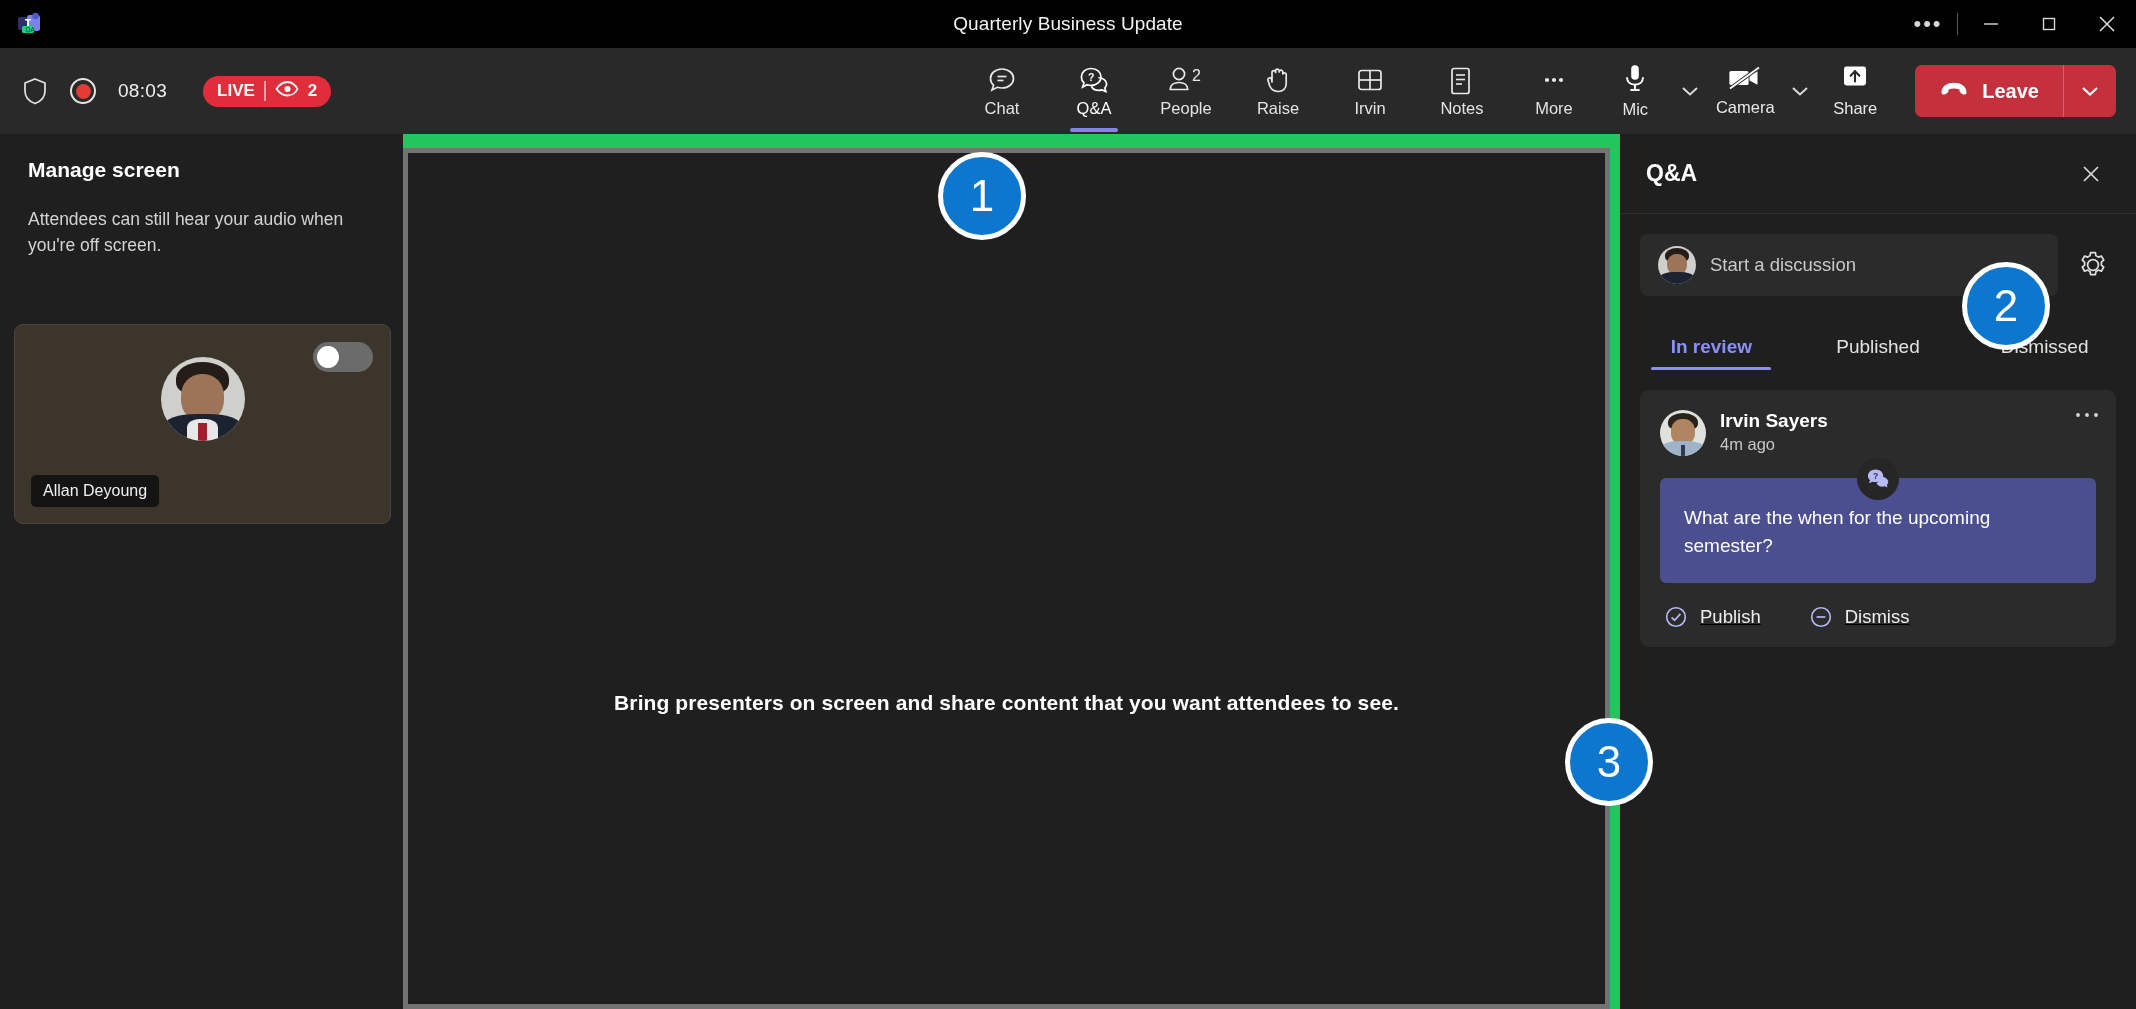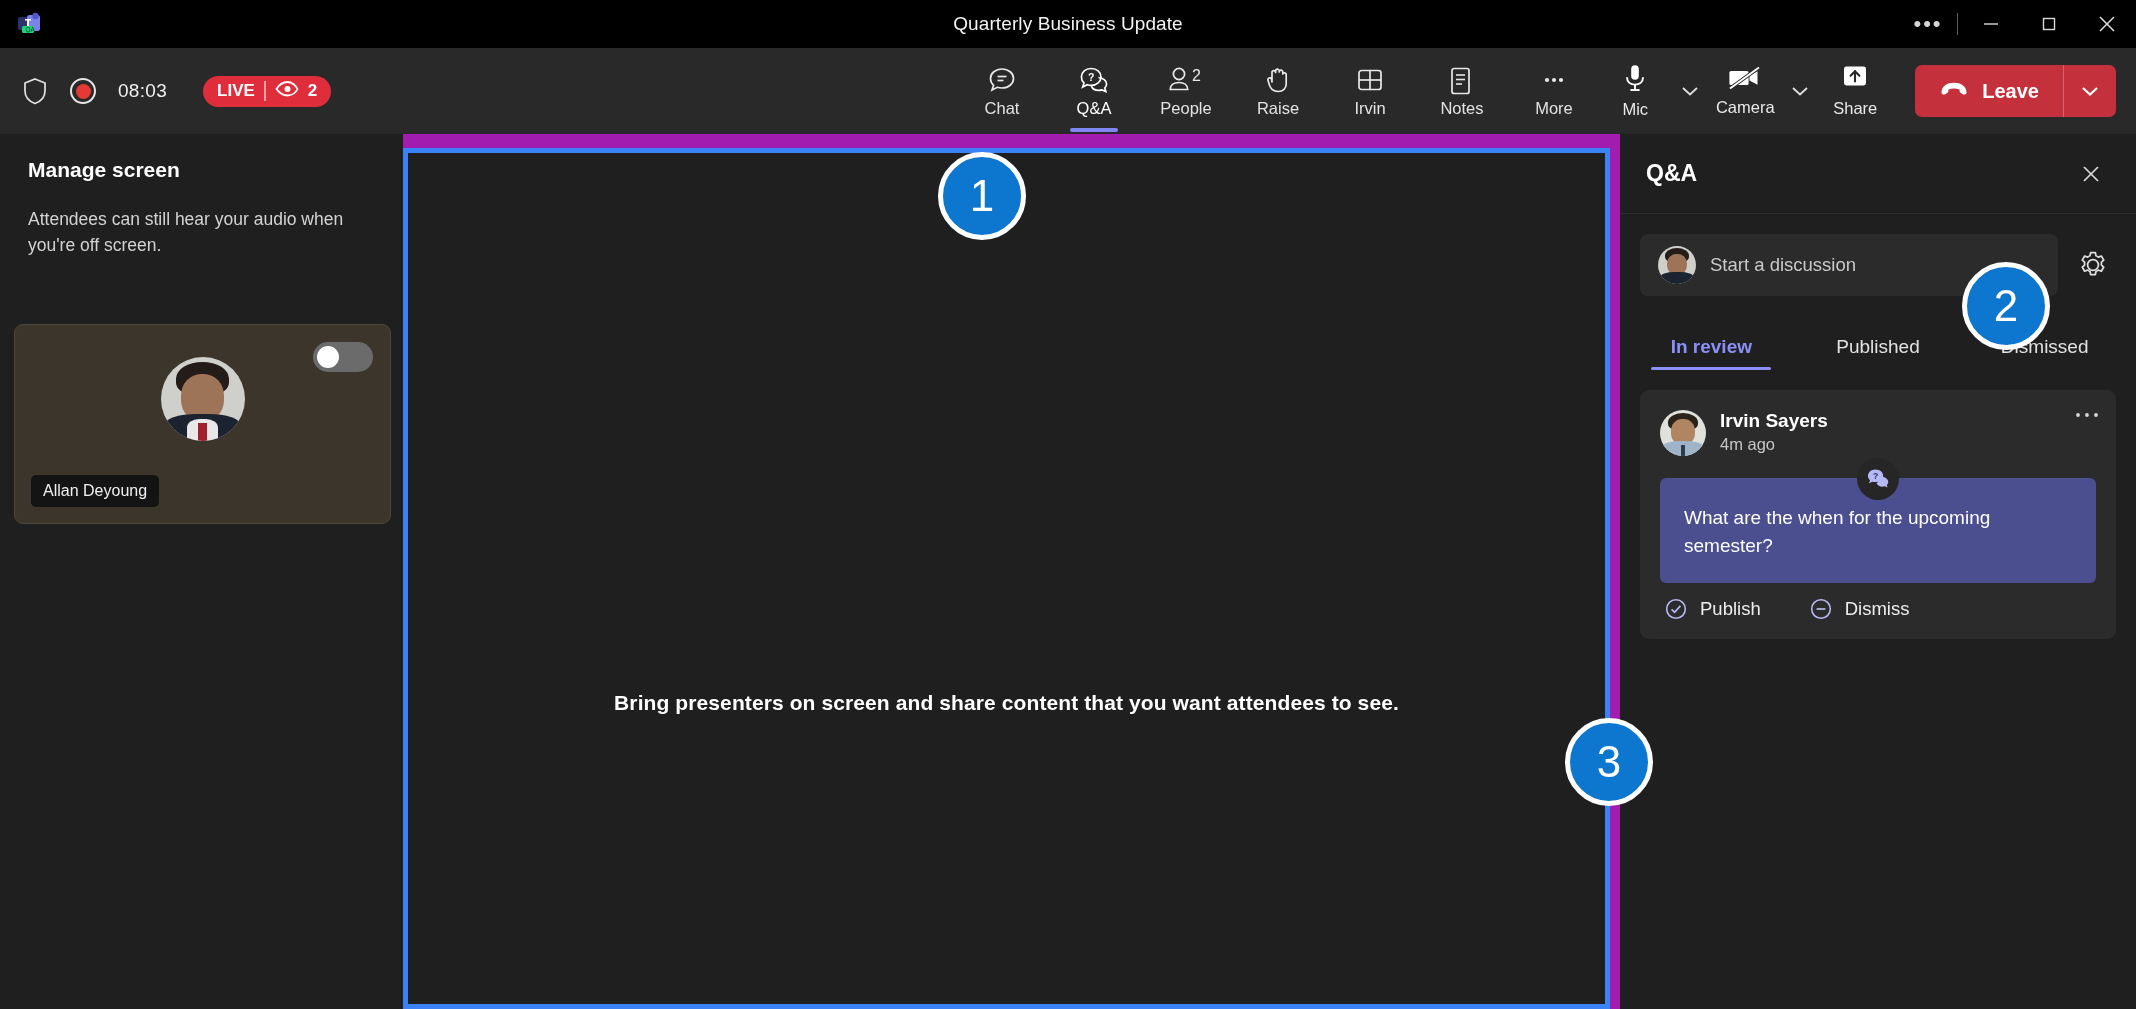--- a/index.html
+++ b/index.html
@@ -2,21 +2,21 @@
 <html><head>
 <meta charset="utf-8">
 <style>
   * { box-sizing: border-box; margin: 0; padding: 0; }
   html, body {
     width: 2136px; height: 1009px;
     background: #000000;
     font-family: "Liberation Sans", sans-serif;
     overflow: hidden;
   }
-  .app { position: relative; width: 2136px; height: 1009px; background:#a21caf; }
+  .app { position: relative; width: 2136px; height: 1009px; background:#22c55e; }
 
   
   .titlebar {
     position: absolute; top:0; left:0; width:2136px; height:48px;
     background:#000000; display:flex; align-items:center;
   }
   .tb-logo { position:absolute; left:14px; top:8px; width:32px; height:32px;
     display:flex; align-items:center; justify-content:center; }
   .tb-title {
     position:absolute; left:0; width:2136px; text-align:center;
@@ -99,21 +99,21 @@
     width:84px; height:84px; border-radius:50%; overflow:hidden;
   }
   .ms-name {
     position:absolute; left:16px; bottom:16px; background:#141414; color:#f0f0f0;
     font-size:16px; padding:7px 12px; border-radius:5px;
   }
 
   
   .stage {
     position:absolute; left:403px; top:148px; width:1207px; height:861px;
-    border:5px solid #3b82f6; background:#1f1f1f;
+    border:5px solid #737373; background:#1f1f1f;
   }
   .stage-msg {
     position:absolute; left:0; width:100%; top:538px; text-align:center;
     font-size:21px; font-weight:700; color:#ffffff; letter-spacing:.1px;
   }
 
   
   .qa-panel { position:absolute; left:1620px; top:134px; width:516px; height:875px; background:#1f1f1f; }
   .qa-head { height:80px; display:flex; align-items:center; justify-content:space-between;
      padding:0 26px 0 26px; border-bottom:1px solid #2e2e2e; }
@@ -145,21 +145,21 @@
      letter-spacing:2px; line-height:10px; cursor:pointer; }
   .qa-bubble-wrap { position:relative; margin-top:22px; }
   .qa-badge {
     position:absolute; left:50%; transform:translateX(-50%); top:-20px; width:42px; height:42px;
     border-radius:50%; background:#262626; display:flex; align-items:center; justify-content:center; z-index:2;
   }
   .qa-bubble {
     background:#4b4e8f; border-radius:6px; padding:26px 24px 24px 24px; font-size:19px;
     line-height:1.45; color:#ffffff;
   }
-  .qa-actions { display:flex; align-items:center; gap:48px; margin-top:14px; padding-left:4px; }
+  .qa-actions { display:flex; align-items:center; gap:48px; margin-top:22px; padding-left:4px;text-decoration:underline; }
   .qa-action { display:flex; align-items:center; gap:12px; font-size:18.5px; color:#ededed; cursor:pointer; }
   .qa-action .ic { color:#b6b9f3; display:flex; align-items:center; }
 
   
   .callout {
     position:absolute; border-radius:50%; background:#0d77cf; border:5px solid #ffffff;
     color:#fff; display:flex; align-items:center; justify-content:center;
     font-size:44px; font-weight:400; z-index:50; font-family:"Liberation Sans", sans-serif;
   }
   #callout1 { left:938px; top:152px; width:88px; height:88px; }

